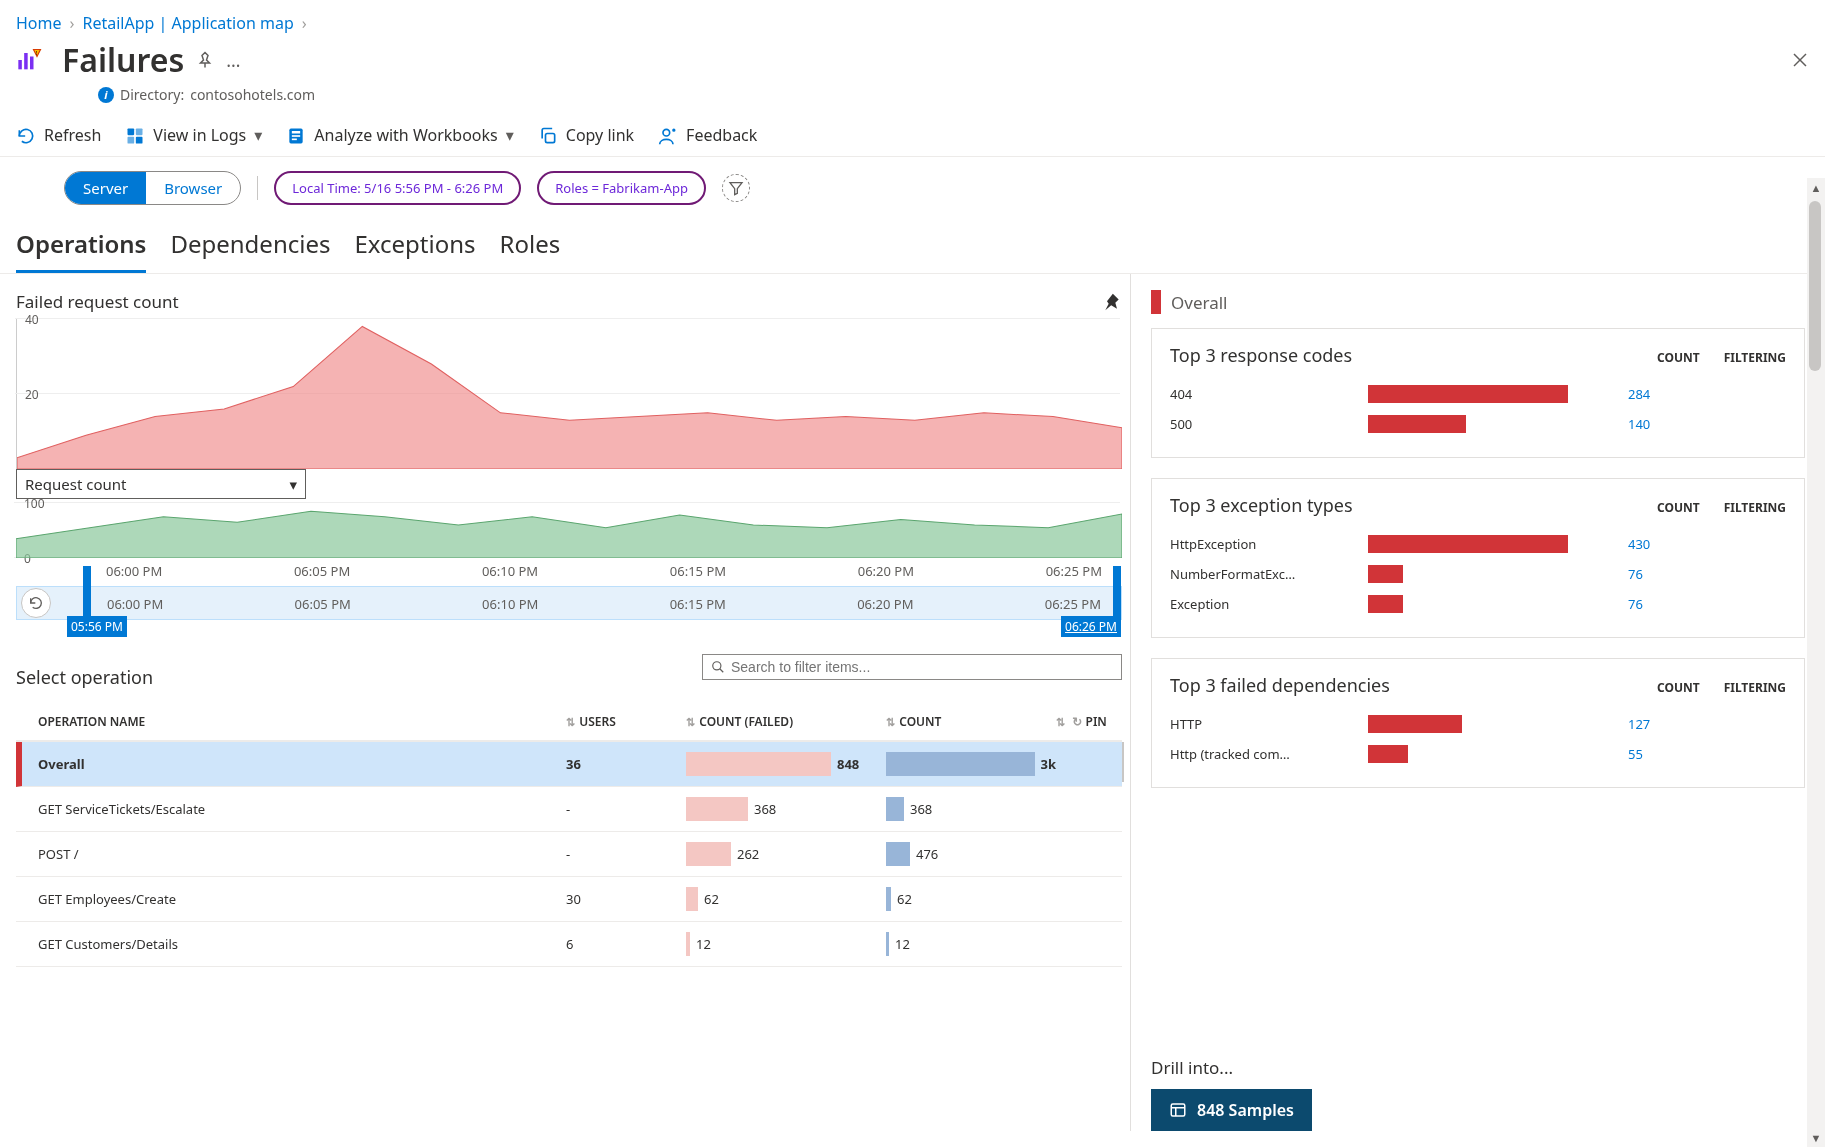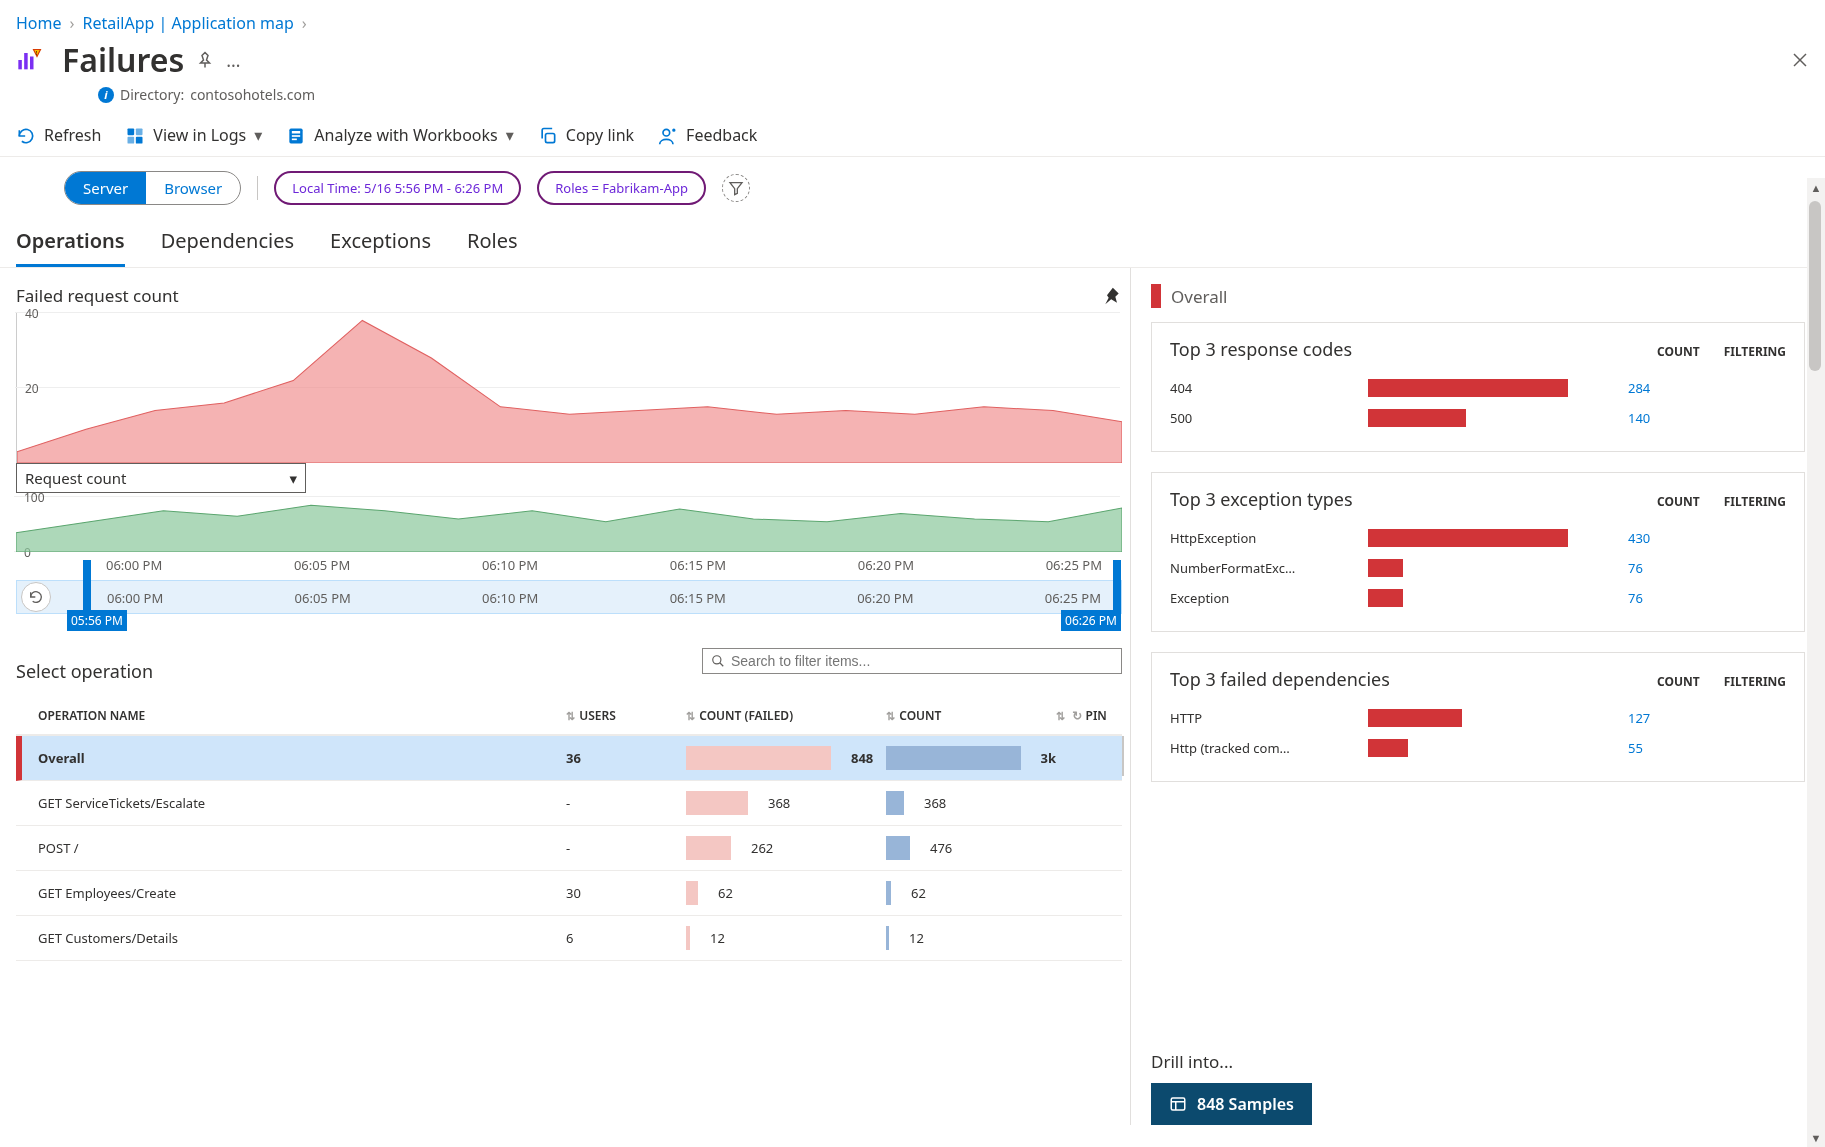--- a/index.html
+++ b/index.html
@@ -94,23 +94,23 @@
     cursor: pointer;
   }
   .filter-circle {
     width: 28px; height: 28px; border-radius: 50%;
     border: 1px dashed #8a8886;
     display: inline-flex; align-items: center; justify-content: center;
   }
 
   .tabs {
     display: flex;
-    gap: 36px;
+    gap: 24px;
     padding: 0 16px;
-    font-size: 20px;
+    font-size: 24px;
     border-bottom: 1px solid #edebe9;
   }
   .tab {
     padding: 8px 0 10px 0;
     cursor: pointer;
     color: #323130;
   }
   .tab.active {
     font-weight: 600;
     border-bottom: 3px solid #0078d4;
@@ -171,21 +171,21 @@
     font-size: 13px; color: #605e5c; padding: 8px 20px 4px 90px;
     margin-top: 2px;
     border: 1px solid #bcdffb;
   }
   .range-marker-l, .range-marker-r {
     position: absolute; bottom: -18px;
     background: #0078d4; color: #fff; font-size: 12px;
     padding: 2px 4px; white-space: nowrap;
   }
   .range-marker-l { left: 50px; }
-  .range-marker-r { right: 0; }
+  .range-marker-r { right: 0; text-decoration: underline; }
   .range-marker-l::before, .range-marker-r::before {
     content: ""; position: absolute; top: -50px; width: 8px; height: 50px;
     background: #0078d4;
   }
   .range-marker-l::before { left: 16px; }
   .range-marker-r::before { right: 0px; }
   .history-btn {
     position: absolute; left: 4px; top: 50%; transform: translateY(-50%);
     width: 30px; height: 30px; border-radius: 50%;
     border: 1px solid #c8c6c4; display: inline-flex;
@@ -220,21 +220,21 @@
   }
   .op-header {
     font-size: 12px; font-weight: 600; color: #323130;
     border-bottom: 2px solid #edebe9;
   }
   .op-header .sort { color: #a19f9d; font-size: 11px; margin-right: 4px; }
   .op-row.overall {
     background: #cfe5fa; font-weight: 700;
     border-left: 6px solid #d13438; padding-left: 16px;
   }
-  .barcell { display: flex; align-items: center; gap: 20px; }
+  .barcell { display: flex; align-items: center; gap: 6px; }
   .bar { height: 24px; }
   .bar.red { background: #f4c7c3; }
   .bar.blue { background: #98b5d8; }
   .op-scroll-thumb {
     position: absolute; right: -2px; top: 0; width: 14px; height: 40px;
     background: #c8c6c4;
   }
 
   
   .overall-label {

